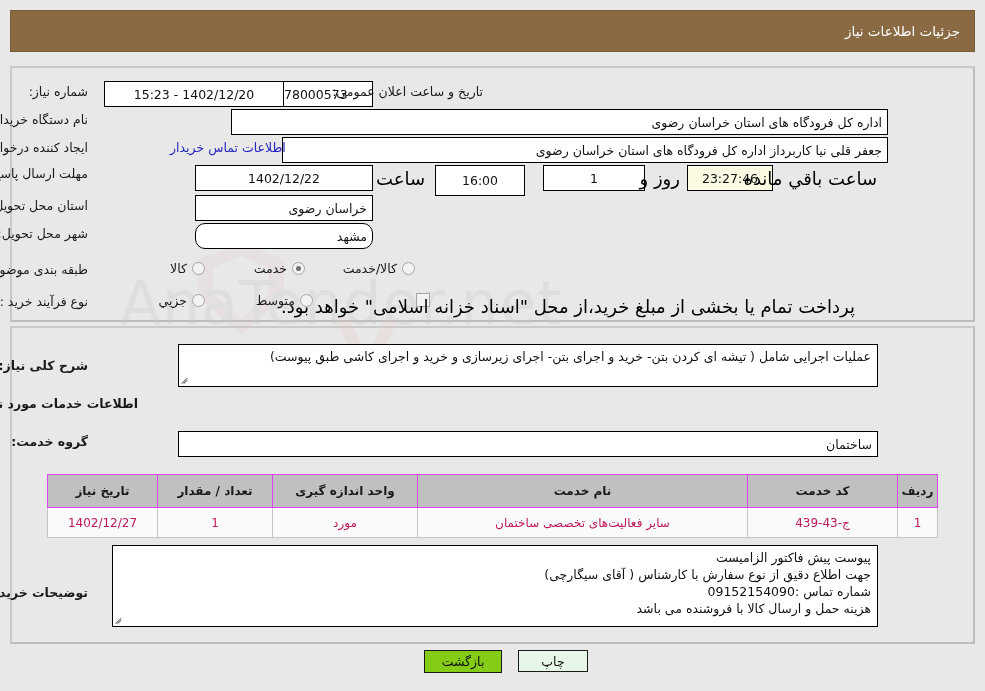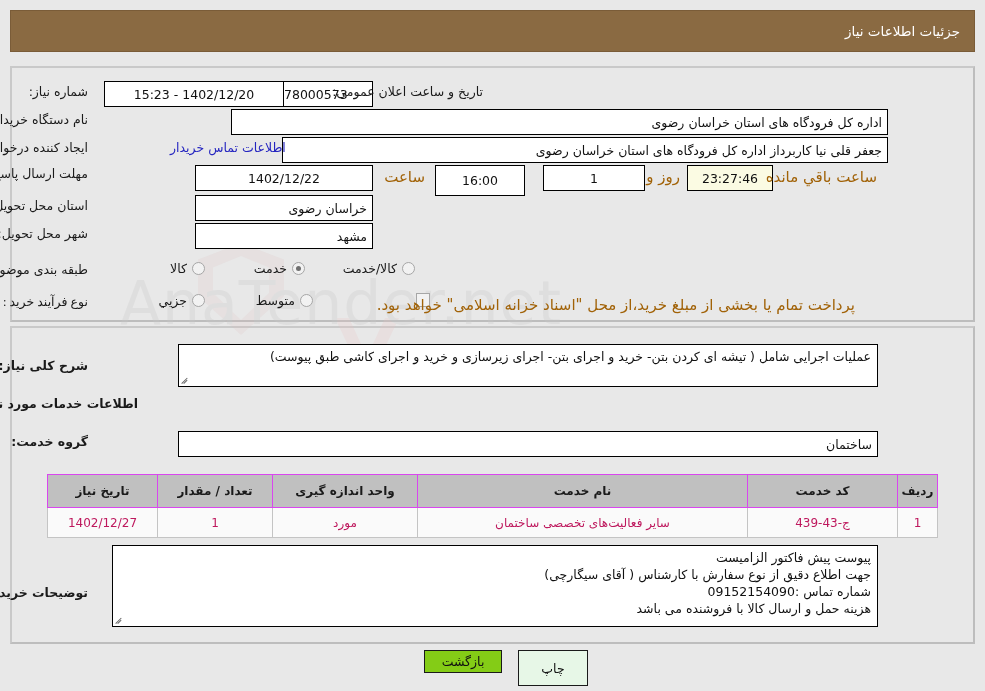--- a/index.html
+++ b/index.html
@@ -134,22 +134,22 @@
     position: absolute;
     font-size: 12.5px;
     color: #2525c0;
     cursor: pointer;
     white-space: nowrap;
     z-index: 6;
   }
 
   .plain {
     position: absolute;
-    font-size: 15px;
-    color: #a16207;
+    font-size: 18px;
+    color: #000000;
     white-space: nowrap;
     z-index: 6;
   }
 
   
   .radio-wrap {
     position: absolute;
     display: flex;
     align-items: center;
     gap: 5px;
@@ -313,37 +313,37 @@
   <div class="inp center" style="right:460px; top:165px; width:90px; height:31px;">16:00</div>
   <div class="inp center" style="right:340px; top:165px; width:102px; height:21px;">1</div>
   <div class="plain" style="right:305px; top:168px;">روز و</div>
   <div class="inp center yellow" style="right:212px; top:165px; width:86px; height:21px;">23:27:46</div>
   <div class="plain" style="right:108px; top:168px;">ساعت باقي مانده</div>
 
   <div class="fld-label" style="right:897px; top:198px;">استان محل تحویل:</div>
   <div class="inp right" style="right:612px; top:195px; width:178px; height:21px;">خراسان رضوی</div>
 
   <div class="fld-label" style="right:897px; top:226px;">شهر محل تحویل:</div>
-  <div class="inp right" style="right:612px; top:223px; width:178px; height:21px;">مشهد</div>
+  <div class="inp right" style="right:612px; top:223px; width:178px; height:21px;border-radius:10px;">مشهد</div>
 
   <div class="fld-label" style="right:897px; top:262px;">طبقه بندی موضوعی:</div>
   <div class="radio-wrap" style="right:780px; top:261px;">
     <span class="radio"></span>
     <span>کالا</span>
   </div>
   <div class="radio-wrap" style="right:680px; top:261px;">
     <span class="radio on"></span>
     <span>خدمت</span>
   </div>
   <div class="radio-wrap" style="right:570px; top:261px;">
     <span class="radio"></span>
     <span>کالا/خدمت</span>
   </div>
 
-  <div class="fld-label" style="right:897px; top:294px;font-family:Liberation Serif, serif;">نوع فرآیند خرید :</div>
+  <div class="fld-label" style="right:897px; top:294px;">نوع فرآیند خرید :</div>
   <div class="radio-wrap" style="right:780px; top:293px;">
     <span class="radio"></span>
     <span>جزیي</span>
   </div>
   <div class="radio-wrap" style="right:672px; top:293px;">
     <span class="radio"></span>
     <span>متوسط</span>
   </div>
   <div style="position:absolute; right:555px; top:293px; width:14px; height:14px; border:1px solid #a6a6a6; background:#f2f2f2; box-sizing:border-box; z-index:6;"></div>
   <div class="plain" style="right:130px; top:296px;">پرداخت تمام یا بخشی از مبلغ خرید،از محل "اسناد خزانه اسلامی" خواهد بود.</div>
@@ -394,16 +394,16 @@
 
   <div class="fld-label bold" style="right:897px; top:585px;">توضیحات خریدار:</div>
   <div class="ta" style="left:112px; top:545px; width:766px; height:82px;">
     <div>پیوست پیش فاکتور الزامیست</div>
     <div>جهت اطلاع دقیق از نوع سفارش با کارشناس   ( آقای سیگارچی)</div>
     <div>شماره تماس :09152154090</div>
     <div>هزینه حمل و ارسال کالا با فروشنده می باشد</div>
     <span class="grip"></span>
   </div>
 
-  <div class="btn" id="btn-print" style="left:518px; top:650px; width:70px; height:36px;">چاپ</div>
+  <div class="btn" id="btn-print" style="left:518px; top:650px; width:70px; height:22px;">چاپ</div>
   <div class="btn" id="btn-back" style="left:424px; top:650px; width:78px; height:23px;">بازگشت</div>
 
 </div>
 
 </body></html>

